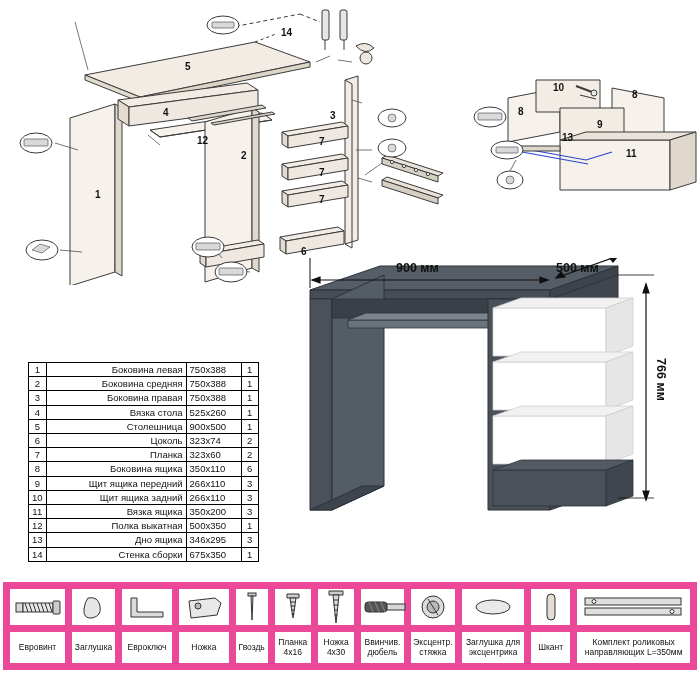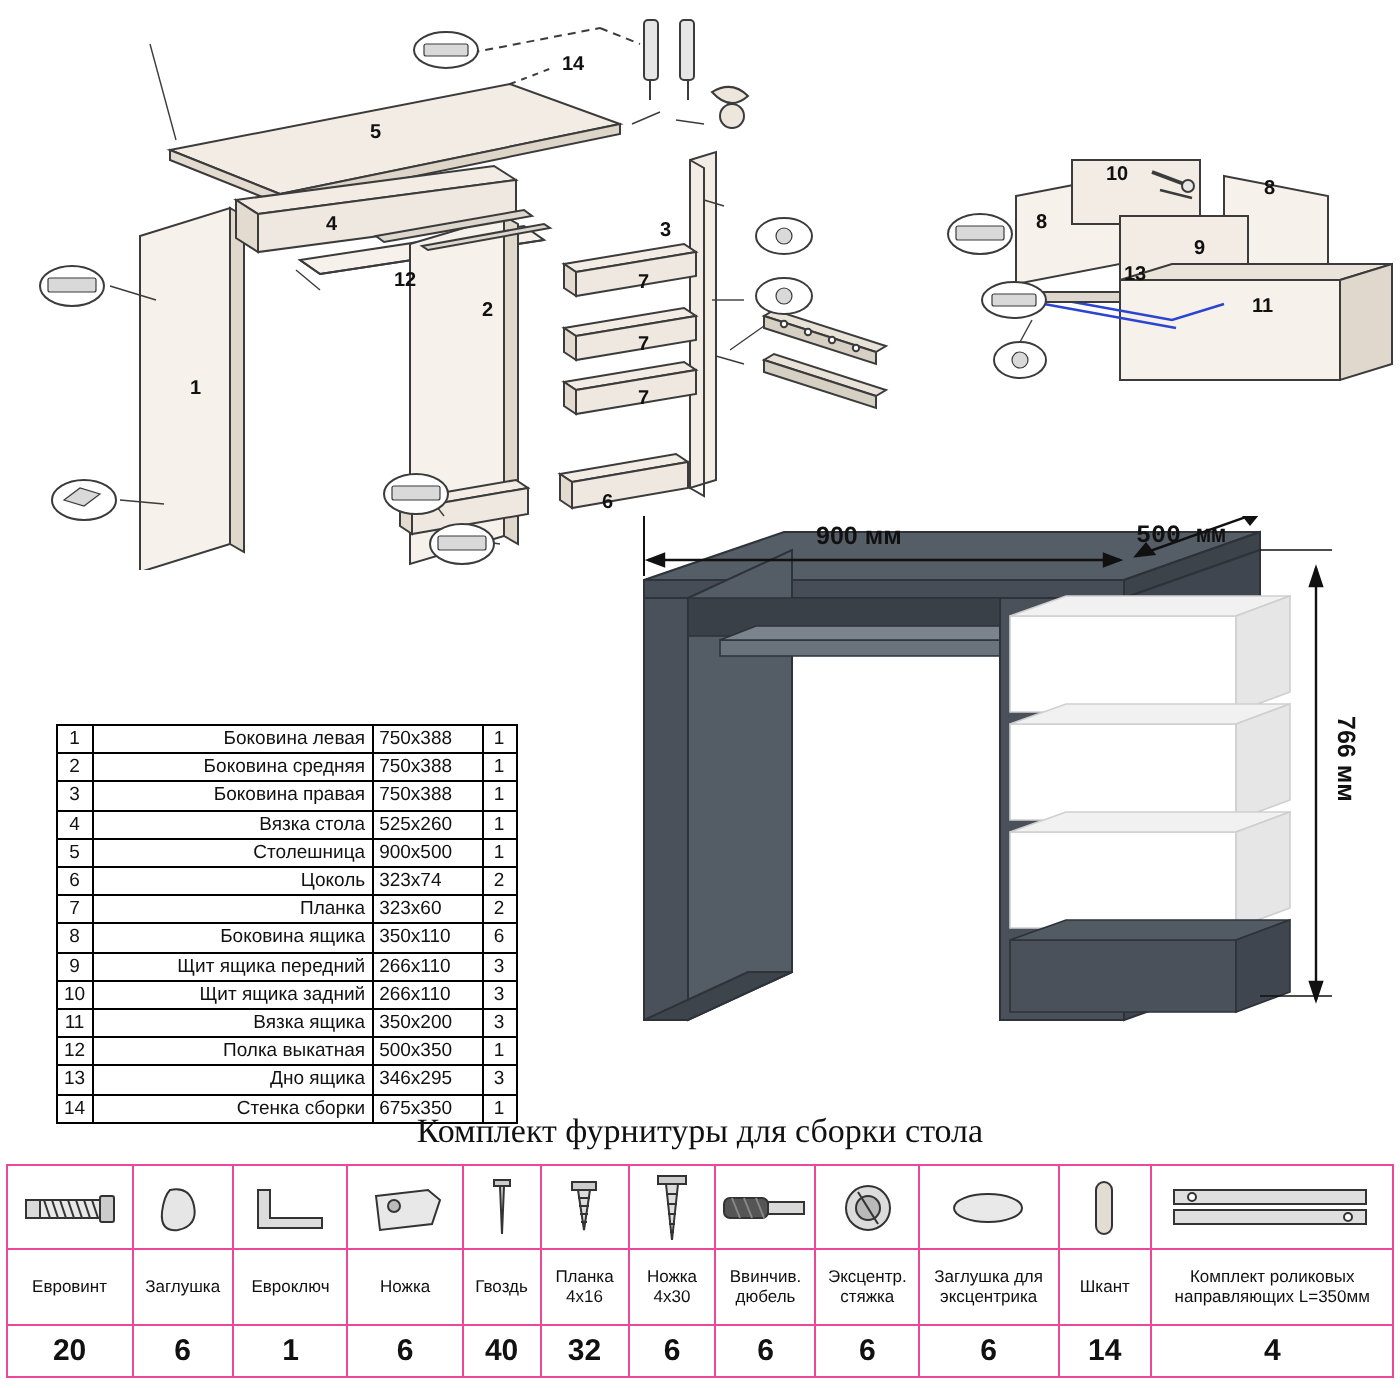--- a/index.html
+++ b/index.html
@@ -39,21 +39,21 @@
     height: 13.2px;
     line-height: 13.2px;
     white-space: nowrap;
   }
   .parts-table td.idx { width: 17px; text-align: center; }
   .parts-table td.nm  { width: 140px; text-align: right; }
   .parts-table td.dim { width: 55px; text-align: left; }
   .parts-table td.qty { width: 17px; text-align: center; }
 
   
-  .desk-wrap { position: absolute; left: 300px; top: 258px; width: 400px; height: 290px; }
+  .desk-wrap { position: absolute; left: 288px; top: 258px; width: 400px; height: 290px; }
   .desk-wrap svg { position: absolute; left: 0; top: 0; }
   .dim-label {
     position: absolute;
     font-size: 12.5px;
     font-weight: bold;
     color: #111;
   }
   .dim-vert {
     position: absolute;
     font-size: 12.5px;
@@ -74,21 +74,21 @@
     color: #111;
   }
   .kit {
     position: absolute;
     left: 3px; top: 582px;
     width: 694px;
     border-collapse: collapse;
     table-layout: fixed;
   }
   .kit td {
-    border: 1px solid #ec4899;
+    border: 7px solid #ec4899;
     text-align: center;
     vertical-align: middle;
     padding: 0;
   }
   .kit tr.pics td { height: 42px; }
   .kit tr.names td { height: 38px; font-size: 8.5px; line-height: 1.08; padding: 1px; }
   .kit tr.counts td { height: 26px; font-size: 15px; font-weight: bold; }
   .kit .ico { display: block; margin: 0 auto; }
 </style>
 </head>
@@ -410,25 +410,24 @@
       <g stroke="#111" stroke-width="1.2">
         <line x1="358" y1="26" x2="358" y2="242"></line>
         <polygon points="358,26 355,35 361,35" fill="#111"></polygon>
         <polygon points="358,242 355,233 361,233" fill="#111"></polygon>
         <line x1="330" y1="17" x2="366" y2="17" stroke-width="0.8"></line>
         <line x1="330" y1="240" x2="366" y2="240" stroke-width="0.8"></line>
       </g>
     </svg>
 
     <span class="dim-label" style="left:108px; top:3px;">900 мм</span>
-    <span class="dim-label" style="left:268px; top:3px;font-family:Liberation Mono, monospace;">500 мм</span>
+    <span class="dim-label" style="left:268px; top:3px;">500 мм</span>
     <span class="dim-vert" style="left:366px; top:100px;">766 мм</span>
   </div>
 
-  <div class="kit-title">Комплект фурнитуры для сборки стола</div>
 
   <table class="kit">
     <colgroup>
       <col style="width:8.3%">
         <col style="width:6.7%">
         <col style="width:7.6%">
         <col style="width:7.6%">
       <col style="width:5.2%">
         <col style="width:5.8%">
         <col style="width:5.8%">
@@ -532,30 +531,16 @@
         <td>Ножка</td>
         <td>Гвоздь</td>
         <td>Планка 4х16</td>
         <td>Ножка 4х30</td>
         <td>Ввинчив. дюбель</td>
         <td>Эксцентр. стяжка</td>
         <td>Заглушка для эксцентрика</td>
         <td>Шкант</td>
         <td>Комплект роликовых направляющих L=350мм</td>
       </tr>
-      <tr class="counts">
-        <td>20</td>
-        <td>6</td>
-        <td>1</td>
-        <td>6</td>
-        <td>40</td>
-        <td>32</td>
-        <td>6</td>
-        <td>6</td>
-        <td>6</td>
-        <td>6</td>
-        <td>14</td>
-        <td>4</td>
-      </tr>
     </tbody>
   </table>
 
 </div>
 
 </body></html>

